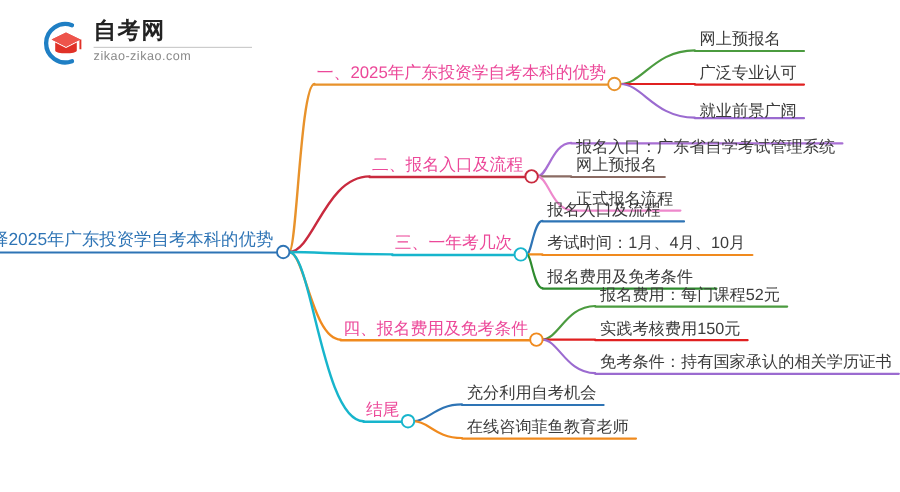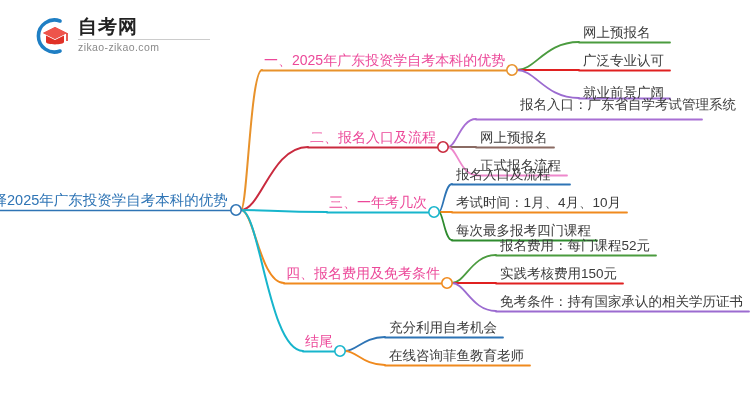--- a/index.html
+++ b/index.html
@@ -159,27 +159,27 @@
     </g>
 </svg>
 
 <div id="labels">
     <div class="node root-node" style="left: -22px; top: 193px;">选择2025年广东投资学自考本科的优势</div>
     <div class="node lvl1-node" style="left: 264px; top: 53px;">一、2025年广东投资学自考本科的优势</div>
     <div class="node lvl2-node" style="left: 583px; top: 26px;">网上预报名</div>
     <div class="node lvl2-node" style="left: 583px; top: 54px;">广泛专业认可</div>
     <div class="node lvl2-node" style="left: 583px; top: 86px;">就业前景广阔</div>
     <div class="node lvl1-node" style="left: 310px; top: 130px;">二、报名入口及流程</div>
-    <div class="node lvl2-node" style="left: 480px; top: 98px; margin-left: 40px;">报名入口：广东省自学考试管理系统</div>
+    <div class="node lvl2-node" style="left: 480px; top: 116px;">报名入口：广东省自学考试管理系统</div>
     <div class="node lvl2-node" style="left: 480px; top: 131px;">网上预报名</div>
     <div class="node lvl2-node" style="left: 480px; top: 159px;">正式报名流程</div>
     <div class="node lvl1-node" style="left: 329px; top: 195px;">三、一年考几次</div>
     <div class="node lvl2-node" style="left: 456px; top: 168px;">报名入口及流程</div>
     <div class="node lvl2-node" style="left: 456px; top: 196px;">考试时间：1月、4月、10月</div>
-    <div class="node lvl2-node" style="left: 456px; top: 224px;">每次最多报考四门课程</div>
+    <div class="node lvl2-node" style="left: 456px; top: 224px;">报名费用及免考条件</div>
     <div class="node lvl1-node" style="left: 286px; top: 266px;">四、报名费用及免考条件</div>
     <div class="node lvl2-node" style="left: 500px; top: 239px;">报名费用：每门课程52元</div>
     <div class="node lvl2-node" style="left: 500px; top: 267px;">实践考核费用150元</div>
     <div class="node lvl2-node" style="left: 500px; top: 295px;">免考条件：持有国家承认的相关学历证书</div>
     <div class="node lvl1-node" style="left: 305px; top: 334px;">结尾</div>
     <div class="node lvl2-node" style="left: 389px; top: 321px;">充分利用自考机会</div>
     <div class="node lvl2-node" style="left: 389px; top: 349px; font-family: Liberation Serif, serif;">在线咨询菲鱼教育老师</div>
   </div>
 
 </body></html>

